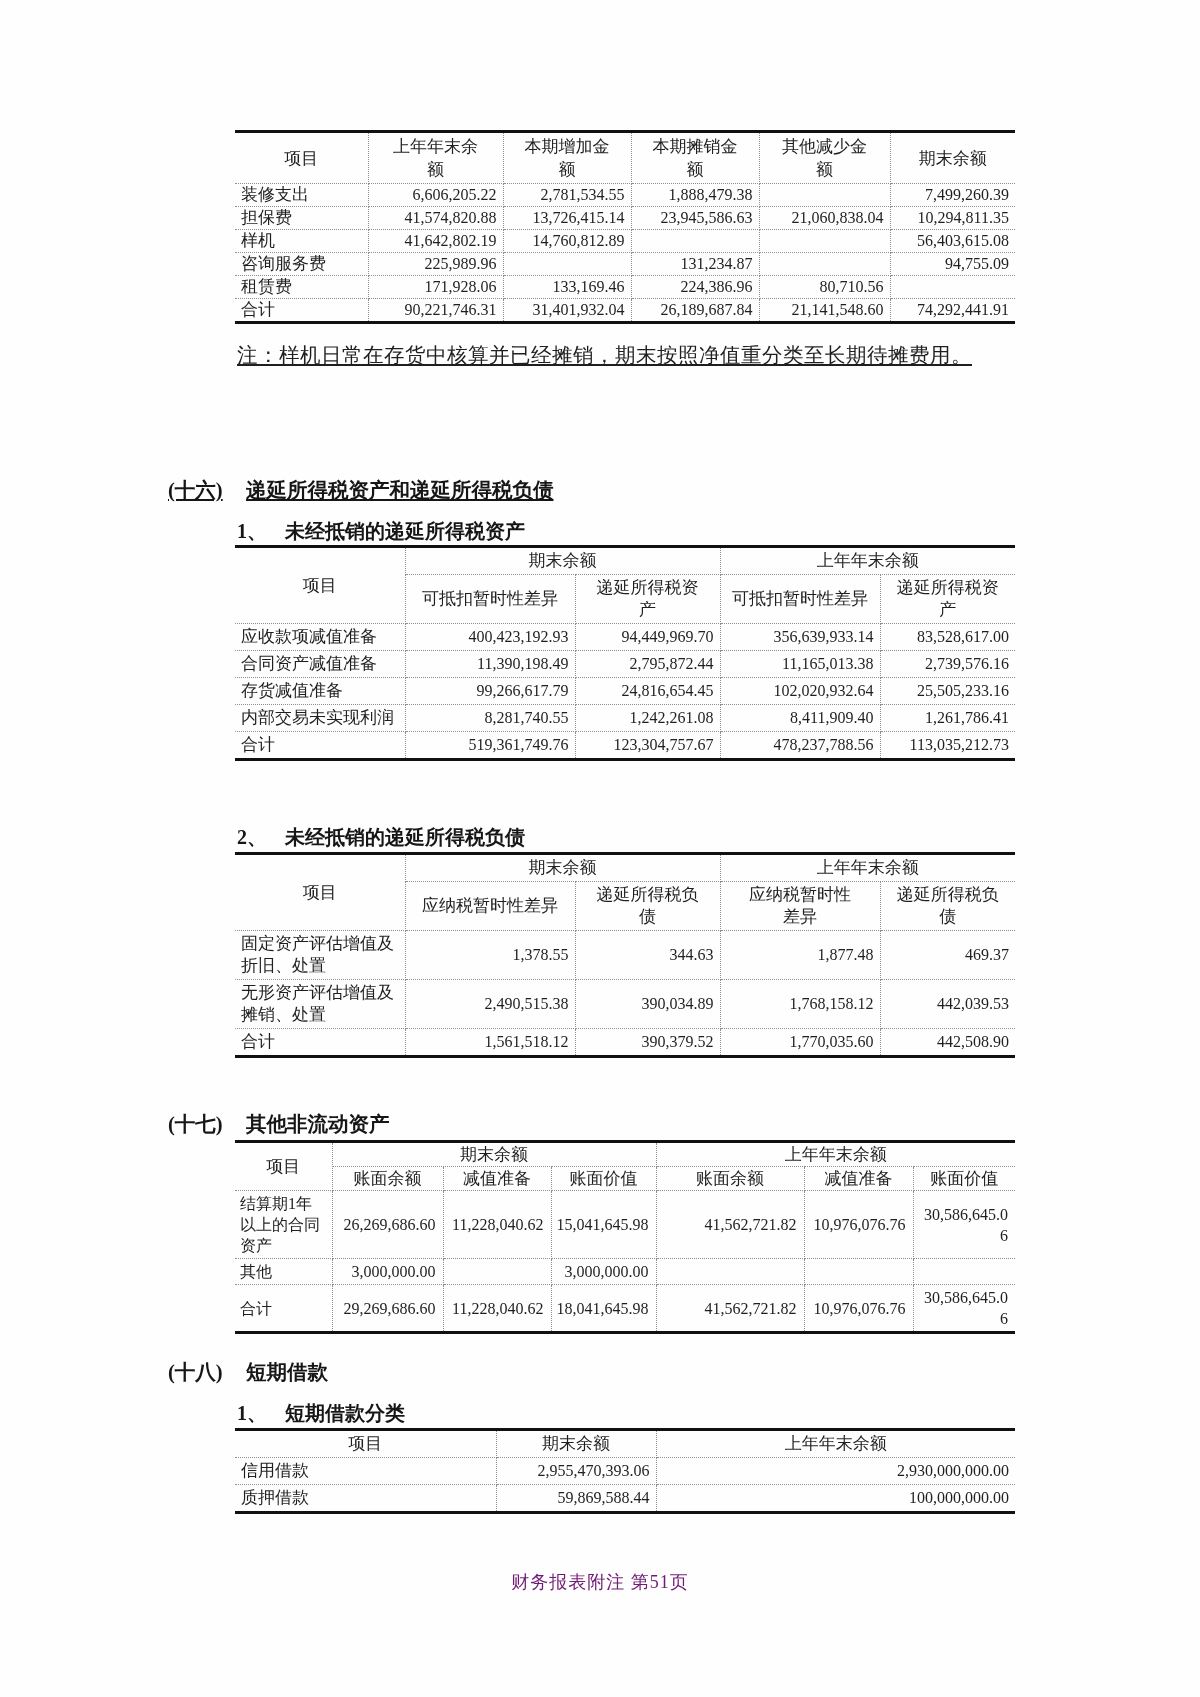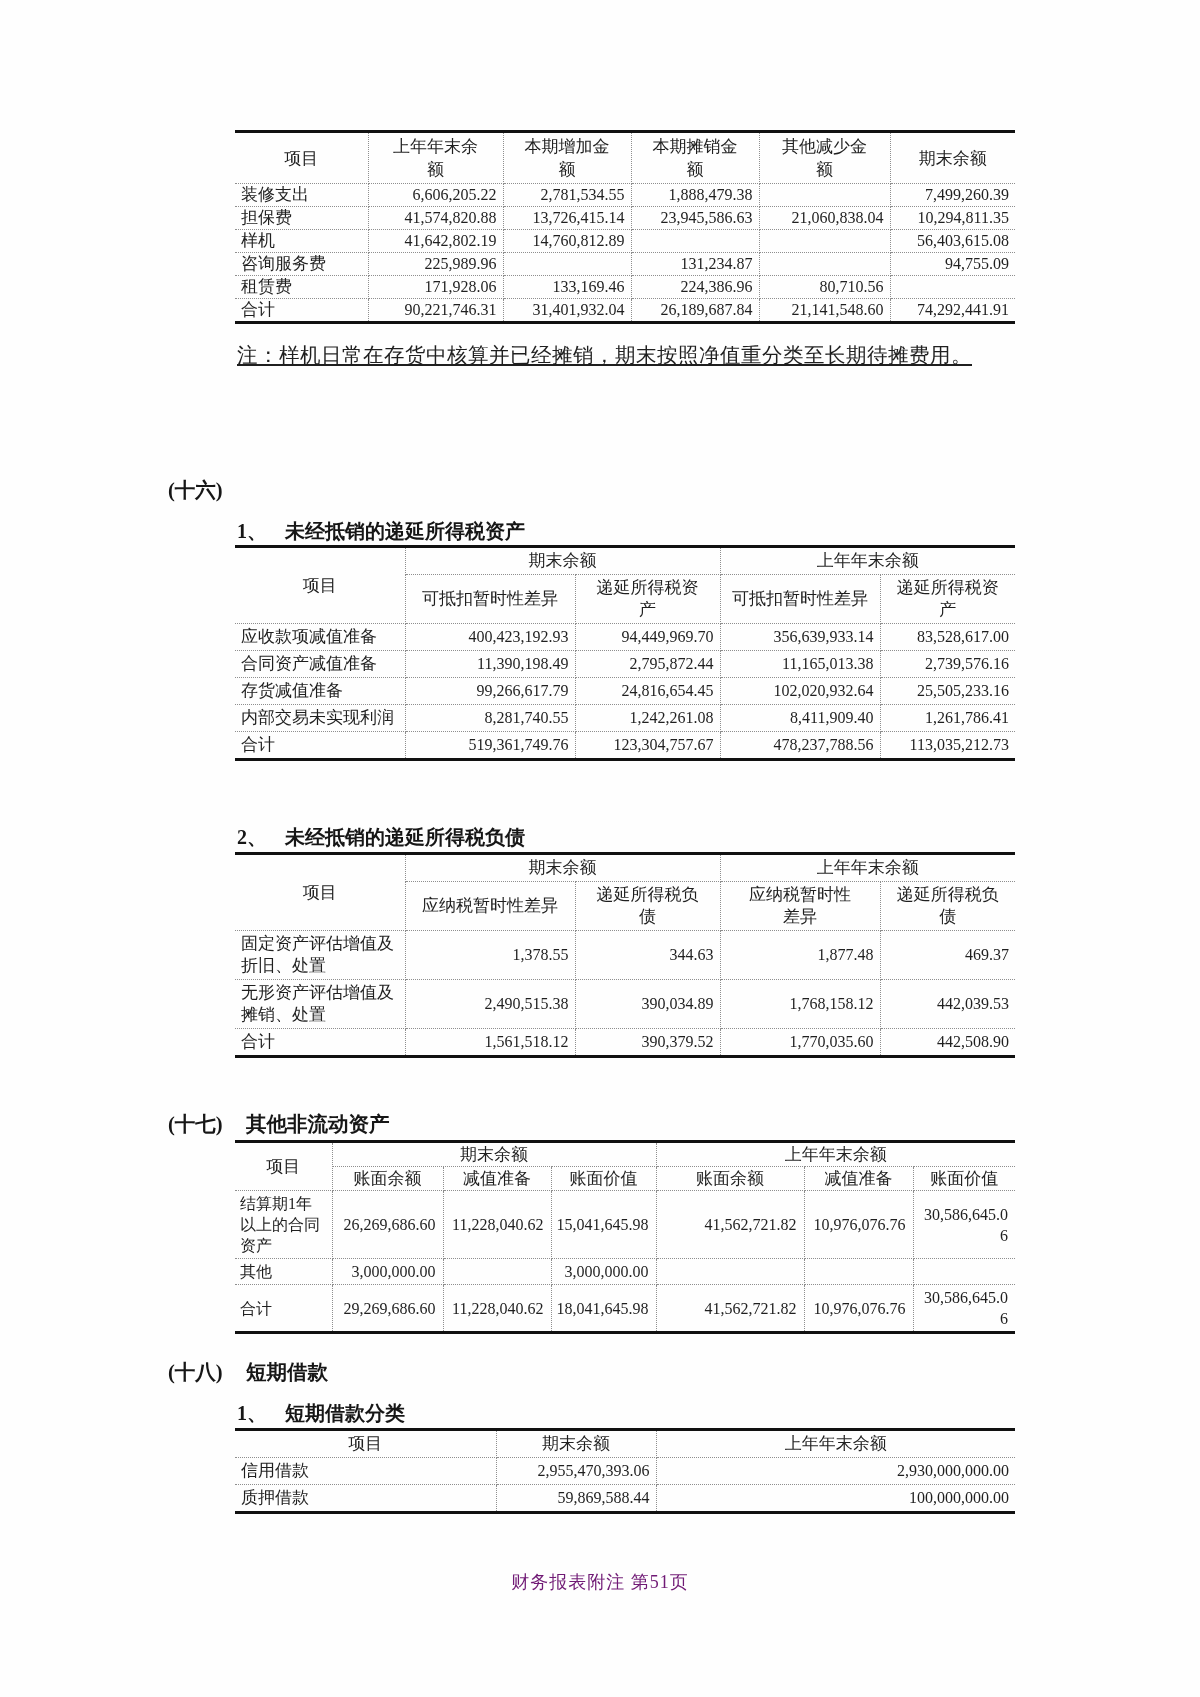--- a/index.html
+++ b/index.html
@@ -143,22 +143,23 @@
         <td class="num">26,189,687.84</td>
         <td class="num">21,141,548.60</td>
         <td class="num">74,292,441.91</td>
       </tr>
     </tbody>
       </table>
   </div>
 
   <div class="abs" id="note" style="top:341px;left:237px;width:790px;">注：样机日常在存货中核算并已经摊销，期末按照净值重分类至长期待摊费用。</div>
 
-  <div class="abs sec" style="top:476px;left:168px;">
+  <div class="abs sec" style="top:476px;left:168px;text-decoration:underline;">
     <span class="secnum">(十六)</span>
+    <span>递延所得税资产和递延所得税负债</span>
   </div>
 
   <div class="abs sub" style="top:518px;left:237px;">
     <span class="subnum">1、</span>
     <span>未经抵销的递延所得税资产</span>
   </div>
 
   <div class="abs" style="top:545px;left:235px;width:780px;">
     <table class="tbl" id="t2">
       <colgroup>

